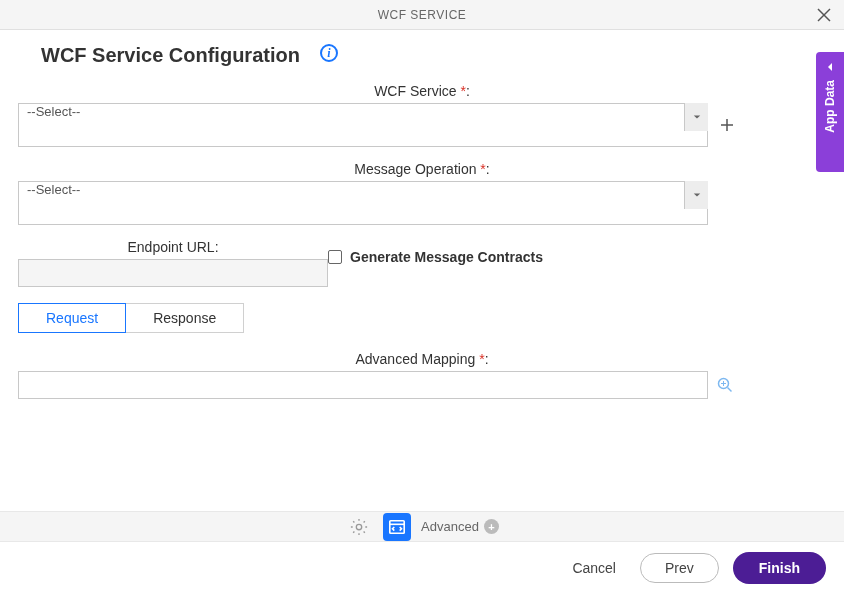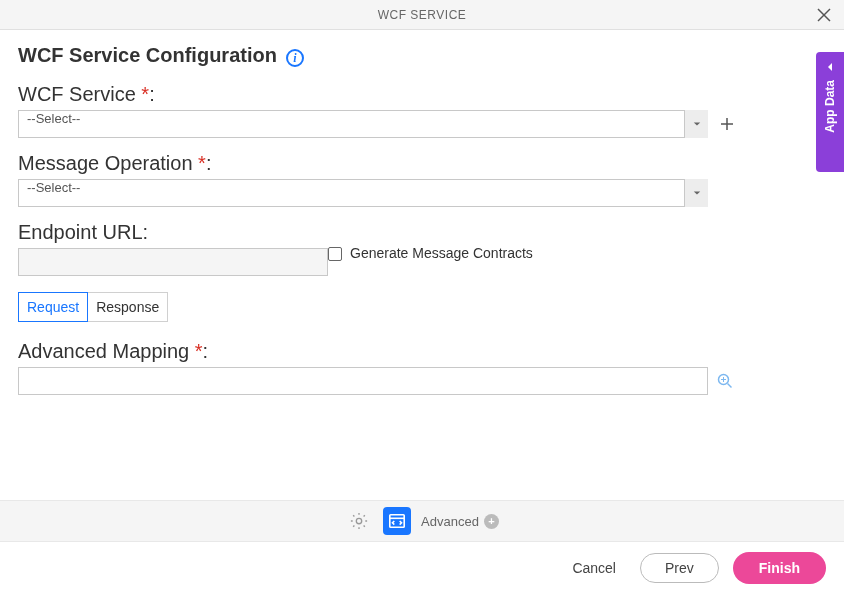--- a/index.html
+++ b/index.html
@@ -37,22 +37,23 @@
       cursor: pointer;
       color: #555;
       display: flex;
       align-items: center;
       justify-content: center;
     }
     .close-icon svg { width: 14px; height: 14px; }
     .page-title-row {
       padding: 14px 18px 6px 18px;
       display: flex;
-      align-items: flex-end;
-      gap: 9px;
+      align-items: flex-start;
+      gap: 20px;
+      margin-left: 23px;
     }
     .page-title {
       font-size: 20px;
       font-weight: 600;
       color: #333;
     }
     .info-icon {
       width: 18px;
       height: 18px;
       border: 2px solid #1976ff;
@@ -67,39 +68,40 @@
       font-family: Georgia, serif;
       cursor: pointer;
     }
     .form-body {
       padding: 10px 18px;
     }
     .form-row {
       margin-bottom: 14px;
     }
     .form-label {
-      font-size: 20px;
+      font-size: 14px;
       color: #333;
       margin-bottom: 4px;
       display: block;
+      text-align: center;
     }
     .required { color: #d93025; }
     .select-wrap {
       display: flex;
       align-items: center;
       gap: 10px;
     }
     .select-control {
       flex: 0 0 690px;
       position: relative;
     }
     .select-control.full { flex: 0 0 690px; }
     .select-input {
       width: 100%;
-      height: 28px;
+      height: 44px;
       border: 1px solid #c8c8c8;
       background: #fff;
       padding: 0 30px 0 8px;
       font-size: 13px;
       color: #555;
       cursor: pointer;
     }
     .select-arrow {
       position: absolute;
       right: 0;
@@ -132,44 +134,45 @@
     .text-input {
       width: 100%;
       height: 28px;
       border: 1px solid #c8c8c8;
       background: #f5f5f5;
       padding: 0 8px;
       font-size: 13px;
     }
     .checkbox-group {
       display: flex;
-      align-items: flex-end;
+      align-items: center;
       gap: 8px;
-      margin-top: 24px;
+      margin-top: 10px;
+      font-weight: bold;
     }
     .checkbox {
       width: 14px;
       height: 14px;
       border: 1.5px solid #666;
       border-radius: 2px;
       cursor: pointer;
       background: #fff;
     }
     .checkbox-label {
       font-size: 14px;
       color: #333;
       cursor: pointer;
     }
     .tabs {
       display: flex;
       margin-top: 16px;
       margin-bottom: 18px;
     }
     .tab {
-      padding: 6px 8px;
+      padding: 6px 27px;
       font-size: 14px;
       cursor: pointer;
       background: #fff;
     }
     .tab.active {
       border: 1.5px solid #1976ff;
       color: #1976ff;
     }
     .tab:not(.active) {
       border: 1px solid #d0d0d0;
@@ -197,21 +200,21 @@
       display: flex;
       align-items: center;
       justify-content: center;
     }
     .search-icon svg { width: 18px; height: 18px; }
     .bottom-toolbar {
       position: absolute;
       bottom: 52px;
       left: 0;
       right: 0;
-      height: 42px;
+      height: 31px;
       background: #f5f5f5;
       border-top: 1px solid #e8e8e8;
       border-bottom: 1px solid #e8e8e8;
       display: flex;
       align-items: center;
       justify-content: center;
       gap: 10px;
     }
     .toolbar-icon {
       width: 28px;
@@ -274,21 +277,21 @@
     .btn-outline {
       background: #fff;
       border: 1.5px solid #bbb;
       color: #444;
       font-size: 14px;
       cursor: pointer;
       padding: 6px 24px;
       border-radius: 18px;
     }
     .btn-primary {
-      background: #ec4899;
+      background: #4c1d95;
       border: none;
       color: #fff;
       font-size: 14px;
       font-weight: 600;
       cursor: pointer;
       padding: 8px 26px;
       border-radius: 18px;
     }
     .side-tab {
       position: absolute;

